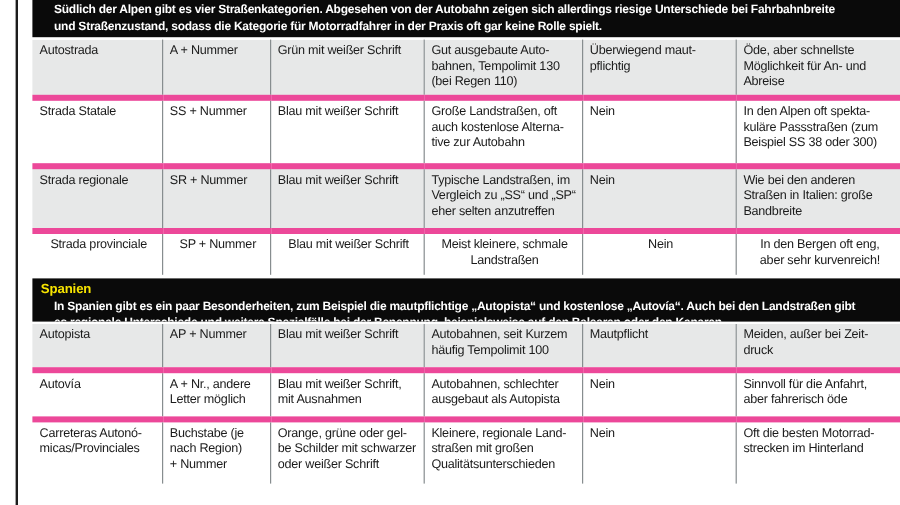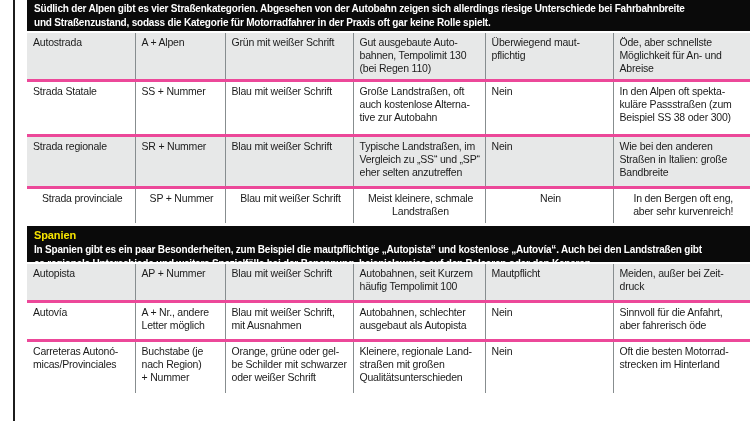--- a/index.html
+++ b/index.html
@@ -37,38 +37,39 @@
     font-weight: 700;
     line-height: 15px;
     letter-spacing: -0.1px;
   }
   .band-text {
     font-size: 10px;
     font-weight: 700;
     line-height: 13.5px;
     letter-spacing: -0.2px;
     white-space: pre;
+    margin-left: 11px;
   }
   table.roads {
     border-collapse: collapse;
     table-layout: fixed;
     width: 723px;
     margin-top: 2px;
   }
   table.roads td {
     vertical-align: top;
     padding: 3px 3px 4px 6px;
     font-size: 10.5px;
     line-height: 13px;
     letter-spacing: -0.2px;
     white-space: pre-line;
     overflow: hidden;
   }
   table.roads td + td { border-left: 1px solid #878d8f; }
-  table.roads tr + tr td { border-top: 3px solid #ec4899; }
+  table.roads tr + tr td { border-top: 5px solid #ec4899; }
   tr.shade td { background: #e7e8e8; }
   tr.plain td { background: #ffffff; }
   
   .it-r0 td { height: 37px; }
   .it-r1 td { height: 45px; }
   .it-r2 td { height: 42px; }
   .it-r3 td { height: 27px; text-align: center; }
   .es-r0 td { height: 29px; margin-top: 36px; }
   .es-r1 td { height: 29px; }
   .es-r2 td { height: 41px; }
@@ -91,21 +92,21 @@
       <col style="width:108px">
         <col style="width:90px">
         <col style="width:128px">
       <col style="width:132px">
         <col style="width:128px">
         <col style="width:137px">
     </colgroup>
     <tbody>
       <tr class="shade it-r0">
         <td>Autostrada</td>
-        <td>A + Alpen</td>
+        <td>A + Nummer</td>
         <td>Grün mit weißer Schrift</td>
         <td>Gut ausgebaute Auto-
 bahnen, Tempolimit 130
 (bei Regen 110)</td>
         <td>Überwiegend maut-
 pflichtig</td>
         <td>Öde, aber schnellste
 Möglichkeit für An- und
 Abreise</td>
       </tr>

